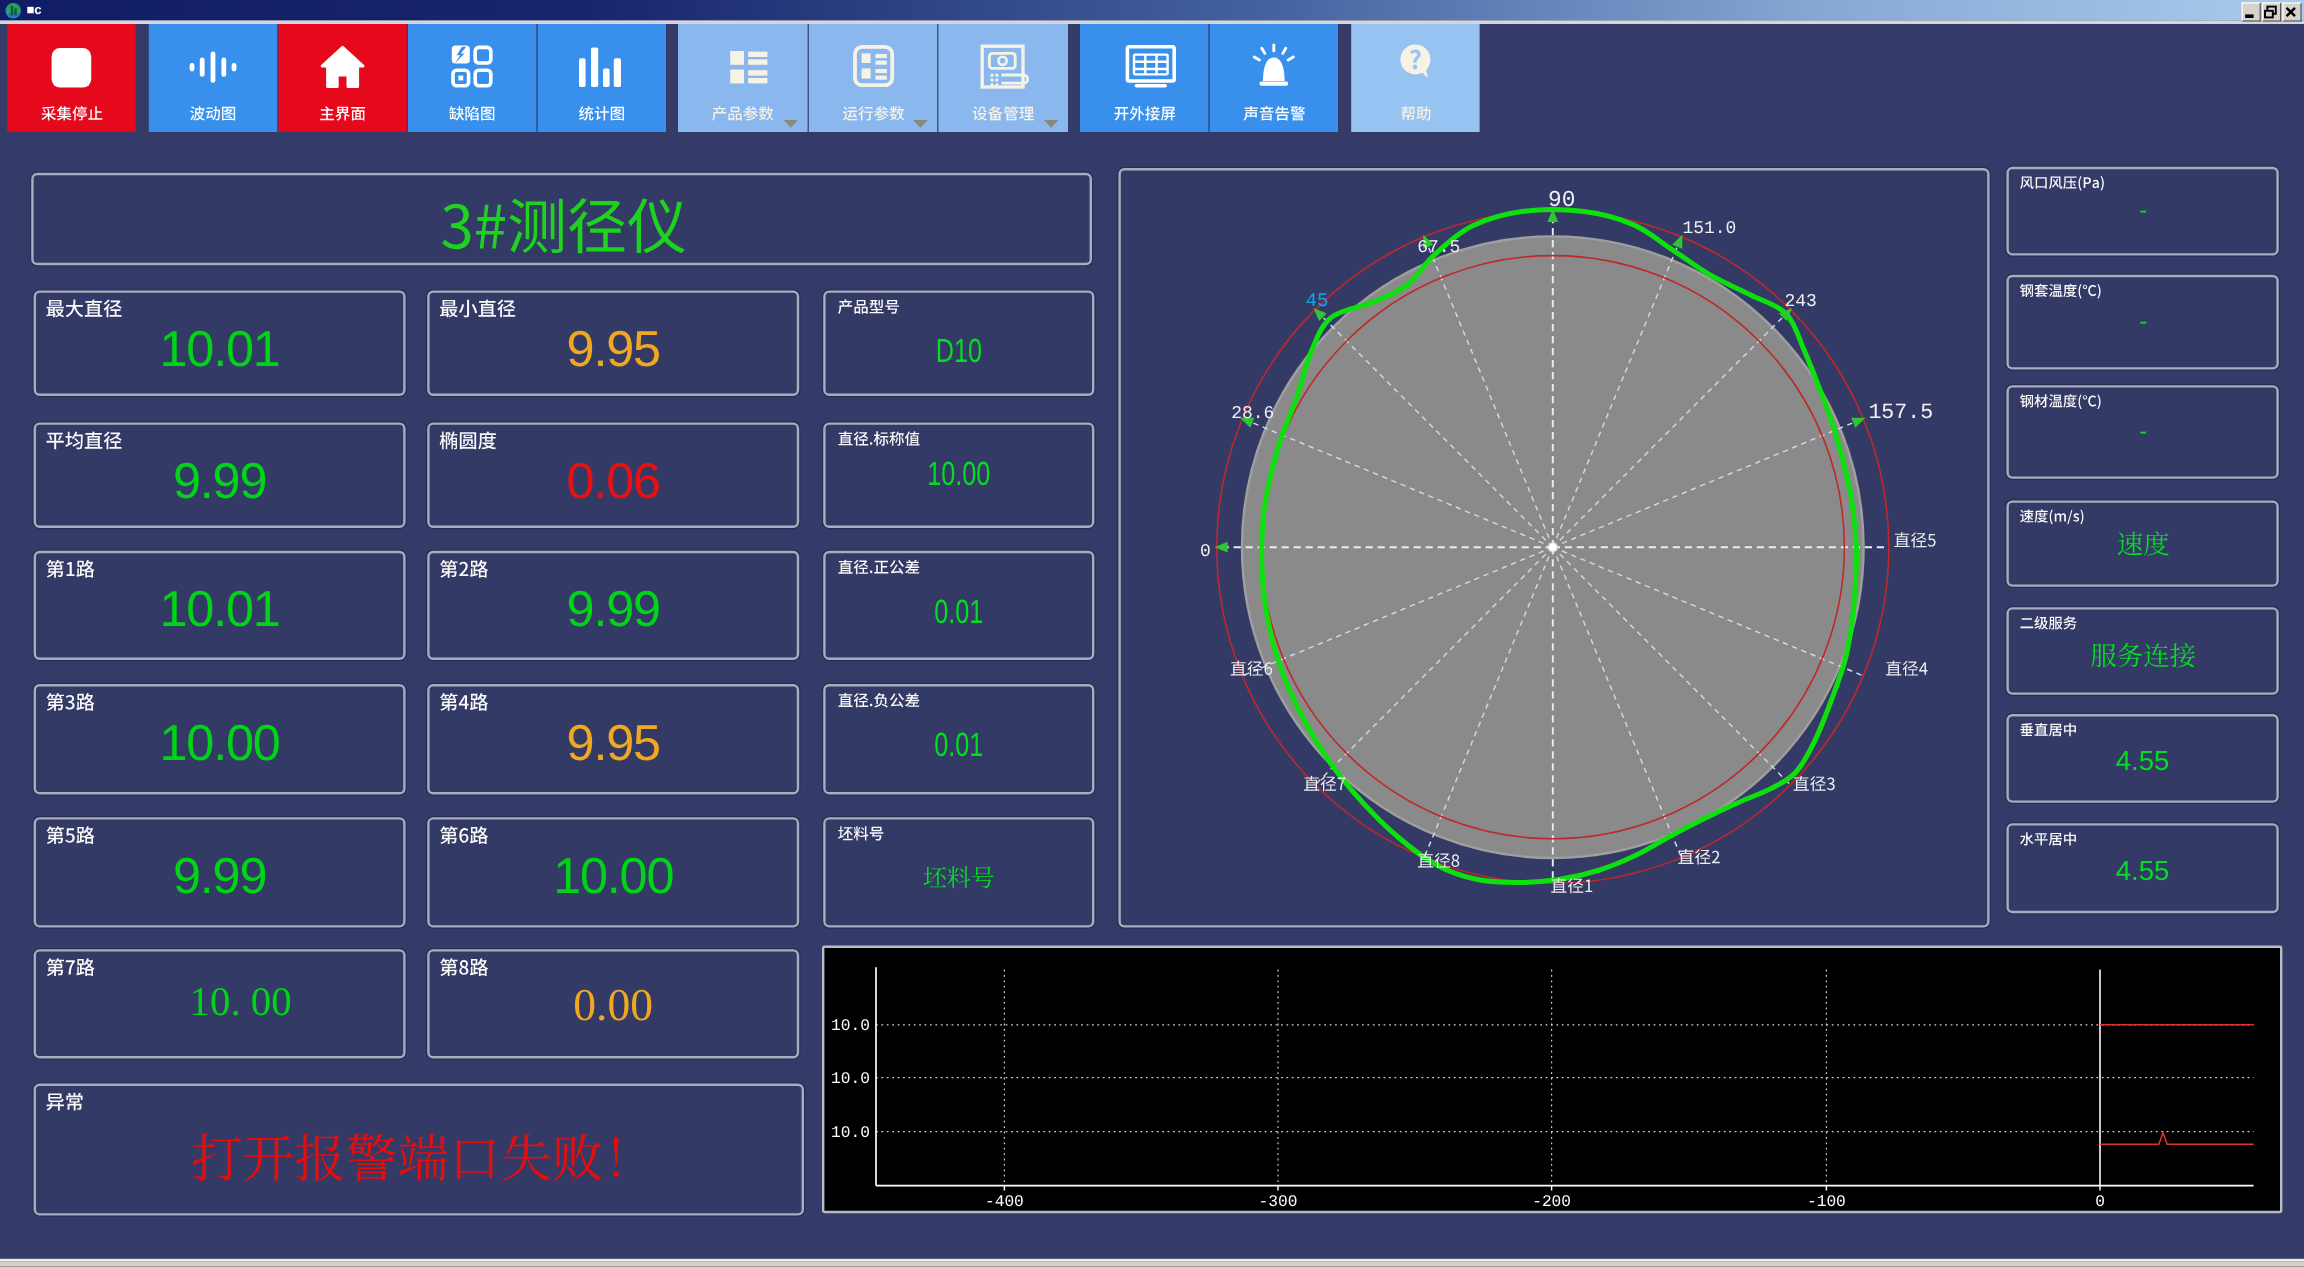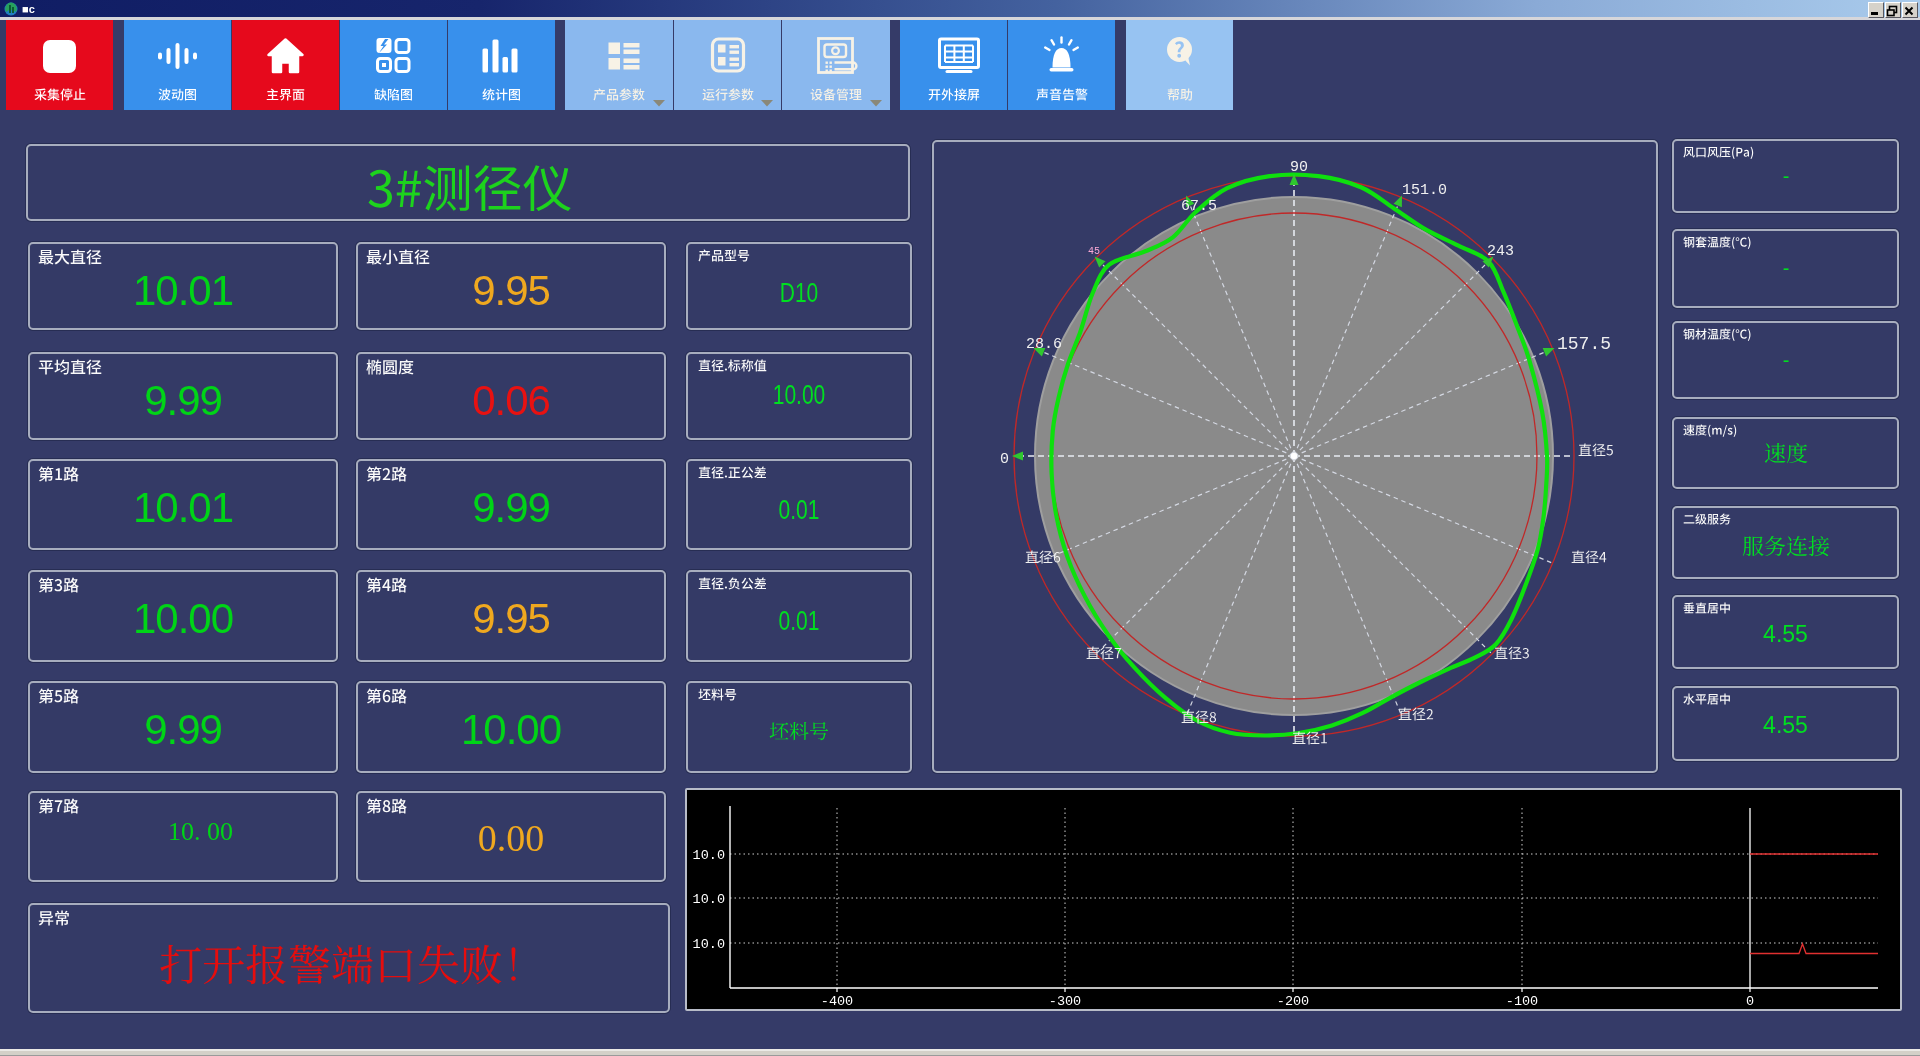--- a/index.html
+++ b/index.html
@@ -252,21 +252,21 @@
 <div class="val" style="left:28px;top:270.4px;width:310px;font-size:42px;color:#00d417">10.01</div>
 <div class="val" style="left:356px;top:270.4px;width:310px;font-size:42px;color:#efa81f">9.95</div>
 <div class="val" style="left:28px;top:380.4px;width:310px;font-size:42px;color:#00d417">9.99</div>
 <div class="val" style="left:356px;top:380.4px;width:310px;font-size:42px;color:#e81111">0.06</div>
 <div class="val" style="left:28px;top:487.4px;width:310px;font-size:42px;color:#00d417">10.01</div>
 <div class="val" style="left:356px;top:487.4px;width:310px;font-size:42px;color:#00d417">9.99</div>
 <div class="val" style="left:28px;top:598.4px;width:310px;font-size:42px;color:#00d417">10.00</div>
 <div class="val" style="left:356px;top:598.4px;width:310px;font-size:42px;color:#efa81f">9.95</div>
 <div class="val" style="left:28px;top:709.4px;width:310px;font-size:42px;color:#00d417">9.99</div>
 <div class="val" style="left:356px;top:709.4px;width:310px;font-size:42px;color:#00d417">10.00</div>
-<div class="val" style="left:28px;top:819.2px;width:345px;font-size:26px;letter-spacing:0;font-family:'Liberation Serif',serif;color:#00d417">10.&nbsp;00</div>
+<div class="val" style="left:28px;top:819.2px;width:345px;font-size:34px;letter-spacing:0;font-family:'Liberation Serif',serif;color:#00d417">10.&nbsp;00</div>
 <div class="val" style="left:356px;top:819.2px;width:310px;font-size:38px;letter-spacing:0;font-family:'Liberation Serif',serif;color:#efa81f">0.00</div>
 <div class="val" style="left:686px;top:279.3px;width:226px;font-size:28px;letter-spacing:0;transform:scaleX(.75);color:#00df20">D10</div>
 <div class="val" style="left:686px;top:381.3px;width:226px;font-size:28px;letter-spacing:0;transform:scaleX(.75);color:#00df20">10.00</div>
 <div class="val" style="left:686px;top:496.3px;width:226px;font-size:28px;letter-spacing:0;transform:scaleX(.75);color:#00df20">0.01</div>
 <div class="val" style="left:686px;top:607.3px;width:226px;font-size:28px;letter-spacing:0;transform:scaleX(.75);color:#00df20">0.01</div>
 <svg style="position:absolute;left:769.0px;top:721.4px" width="60.0" height="21.6" viewBox="0 -17.60 60.0 21.60">
     <path d="M14.4 -10.3 14.1 -10.1C15.5 -9 17.4 -7.2 18 -5.7C19.6 -4.8 20.3 -8.2 14.4 -10.3ZM6.1 0.1 6.2 0.7H18.9C19.1 0.7 19.3 0.6 19.4 0.3C18.7 -0.3 17.6 -1.2 17.6 -1.2L16.6 0.1ZM6.8 -14.8 6.9 -14.2H13.2C11.9 -11.2 9.1 -7.9 6.1 -5.8L6.3 -5.5C8.4 -6.7 10.3 -8.2 11.9 -10V-0.6H12.2C12.7 -0.6 13.2 -0.9 13.2 -1V-10.2C13.6 -10.2 13.8 -10.4 13.9 -10.5L12.8 -11C13.6 -12 14.3 -13.1 14.9 -14.2H18.8C19 -14.2 19.2 -14.3 19.3 -14.5C18.6 -15.2 17.5 -16 17.5 -16L16.5 -14.8ZM0.6 -2.4 1.5 -0.6C1.7 -0.7 1.8 -0.9 1.9 -1.2C4.7 -2.6 6.8 -3.8 8.3 -4.7L8.2 -4.9L4.8 -3.7V-10.1H7.5C7.8 -10.1 8 -10.2 8 -10.4C7.4 -11 6.5 -11.9 6.5 -11.9L5.6 -10.7H4.8V-15.3C5.3 -15.4 5.5 -15.6 5.6 -15.9L3.5 -16.1V-10.7H0.9L1 -10.1H3.5V-3.3C2.3 -2.8 1.3 -2.5 0.6 -2.4Z M27.9 -15.2C27.5 -13.6 27.1 -11.8 26.7 -10.7L27 -10.5C27.7 -11.5 28.5 -12.9 29.1 -14.1C29.6 -14.1 29.8 -14.3 29.9 -14.5ZM21.3 -15.1 21.1 -15C21.6 -13.9 22.2 -12.3 22.3 -11.1C23.4 -9.9 24.7 -12.6 21.3 -15.1ZM30.2 -10.2 30 -10C31.1 -9.4 32.3 -8.1 32.7 -7.1C34.1 -6.3 34.9 -9.3 30.2 -10.2ZM30.7 -14.9 30.5 -14.7C31.5 -14 32.7 -12.7 33 -11.7C34.4 -10.9 35.2 -13.8 30.7 -14.9ZM29.2 -3.4 29.5 -2.9 35.3 -4.1V1.5H35.5C36 1.5 36.6 1.2 36.6 1V-4.4L39.1 -4.9C39.4 -5 39.6 -5.2 39.6 -5.4C38.9 -5.9 37.8 -6.6 37.8 -6.6L37.1 -5.1L36.6 -5V-15.9C37.1 -16 37.2 -16.2 37.3 -16.5L35.3 -16.7V-4.7ZM24.7 -16.7V-9.2H20.8L20.9 -8.6H24.1C23.4 -6.1 22.3 -3.7 20.7 -1.8L21 -1.5C22.6 -2.9 23.8 -4.5 24.7 -6.4V1.6H25C25.4 1.6 26 1.2 26 1V-6.9C26.9 -6.2 28 -4.9 28.3 -3.9C29.7 -3 30.6 -6 26 -7.3V-8.6H29.4C29.7 -8.6 29.9 -8.7 29.9 -8.9C29.3 -9.5 28.3 -10.3 28.3 -10.3L27.4 -9.2H26V-15.9C26.5 -16 26.6 -16.2 26.7 -16.5Z M57.4 -9.5 56.5 -8.3H40.9L41.1 -7.7H45.9C45.6 -7 45.2 -6 44.9 -5.3C44.5 -5.2 44.2 -5 43.9 -4.9L45.4 -3.7L46 -4.4H54.9C54.6 -2.4 54 -0.6 53.4 -0.2C53.2 -0.1 53 0 52.6 0C52.1 0 50.2 -0.2 49.1 -0.3L49.1 0.1C50.1 0.2 51.1 0.4 51.4 0.6C51.7 0.9 51.8 1.2 51.8 1.6C52.8 1.6 53.6 1.3 54.1 1C55.1 0.3 55.9 -1.8 56.2 -4.2C56.7 -4.3 56.9 -4.4 57 -4.5L55.6 -5.8L54.8 -5H46.1C46.5 -5.8 47 -6.9 47.3 -7.7H58.6C58.9 -7.7 59.1 -7.8 59.2 -8C58.5 -8.7 57.4 -9.5 57.4 -9.5ZM45.7 -9.8V-10.6H54.4V-9.7H54.6C55 -9.7 55.7 -9.9 55.7 -10.1V-14.9C56.1 -15 56.4 -15.1 56.6 -15.3L54.9 -16.6L54.2 -15.7H45.8L44.4 -16.4V-9.3H44.6C45.1 -9.3 45.7 -9.7 45.7 -9.8ZM54.4 -15.1V-11.2H45.7V-15.1Z" fill="#00df20"></path>
   </svg>
 <div class="box" style="left:1672px;top:139px;width:223px;height:70px"></div>
 <svg style="position:absolute;left:1683.0px;top:146.0px" width="71.2" height="13.0" viewBox="0 -10.56 71.2 12.96">
@@ -350,23 +350,23 @@
     <g transform="translate(104.2,209.2) rotate(-157.5)">
       <path d="M3 0 L-8 4.5 L-8 -4.5 Z" fill="#2fc72f"></path>
     </g>
     <g transform="translate(83.0,316.0) rotate(-180.0)">
       <path d="M3 0 L-8 4.5 L-8 -4.5 Z" fill="#2fc72f"></path>
     </g>
     <circle cx="362" cy="316" r="3.2" fill="#fff"></circle>
   </svg>
 <div class="abs" style="left:1000px;top:452px;font-family:'Liberation Mono',monospace;font-size:15px;line-height:15px;color:#f0f0f0;letter-spacing:0">0</div>
 <div class="abs" style="left:1026px;top:337px;font-family:'Liberation Mono',monospace;font-size:15px;line-height:15px;color:#f0f0f0;letter-spacing:0">28.6</div>
-<div class="abs" style="left:1088px;top:244px;font-family:'Liberation Mono',monospace;font-size:10px;line-height:15px;color:#f9a8d4;letter-spacing:0">45</div>
+<div class="abs" style="left:1088px;top:244px;font-family:'Liberation Mono',monospace;font-size:16px;line-height:15px;color:#0ea5e9;letter-spacing:0">45</div>
 <div class="abs" style="left:1181px;top:199px;font-family:'Liberation Mono',monospace;font-size:15px;line-height:15px;color:#f0f0f0;letter-spacing:0">67.5</div>
-<div class="abs" style="left:1290px;top:160px;font-family:'Liberation Mono',monospace;font-size:15px;line-height:15px;color:#f0f0f0;letter-spacing:0">90</div>
+<div class="abs" style="left:1290px;top:160px;font-family:'Liberation Mono',monospace;font-size:19px;line-height:15px;color:#f0f0f0;letter-spacing:0">90</div>
 <div class="abs" style="left:1402px;top:183px;font-family:'Liberation Mono',monospace;font-size:15px;line-height:15px;color:#f0f0f0;letter-spacing:0">151.0</div>
 <div class="abs" style="left:1487px;top:244px;font-family:'Liberation Mono',monospace;font-size:15px;line-height:15px;color:#f0f0f0;letter-spacing:0">243</div>
 <div class="abs" style="left:1557px;top:337px;font-family:'Liberation Mono',monospace;font-size:18px;line-height:15px;color:#f0f0f0;letter-spacing:0">157.5</div>
 <svg style="position:absolute;left:1578.0px;top:442.7px" width="35.8" height="15.1" viewBox="0 -12.32 35.8 15.12">
     <path d="M2.6 -8.5V-0.4H0.6V0.6H13.4V-0.4H11.5V-8.5H7L7.2 -9.6H13V-10.5H7.4L7.6 -11.7L6.4 -11.8L6.3 -10.5H1.1V-9.6H6.1L6 -8.5ZM3.7 -5.6H10.4V-4.5H3.7ZM3.7 -6.4V-7.6H10.4V-6.4ZM3.7 -3.7H10.4V-2.4H3.7ZM3.7 -0.4V-1.6H10.4V-0.4Z M17.6 -11.7C17 -10.7 15.8 -9.6 14.7 -8.8C14.9 -8.6 15.1 -8.2 15.2 -8C16.5 -8.8 17.8 -10.1 18.6 -11.3ZM19.4 -11V-10.1H24.8C23.3 -8.2 20.7 -6.7 18.4 -5.9C18.6 -5.7 18.9 -5.3 19 -5C20.4 -5.5 21.8 -6.2 23 -7.1C24.4 -6.5 26 -5.7 26.8 -5.1L27.4 -6C26.6 -6.5 25.2 -7.2 23.9 -7.7C24.9 -8.6 25.8 -9.5 26.4 -10.6L25.7 -11.1L25.5 -11ZM19.4 -4.6V-3.7H22.5V-0.3H18.5V0.7H27.4V-0.3H23.5V-3.7H26.6V-4.6ZM17.8 -8.6C17.1 -7.2 15.7 -5.8 14.5 -4.8C14.7 -4.6 15 -4 15.1 -3.8C15.6 -4.2 16 -4.7 16.5 -5.2V1.1H17.6V-6.5C18 -7.1 18.4 -7.7 18.8 -8.3Z M31.7 0.2C33.4 0.2 35 -1.1 35 -3.3C35 -5.6 33.6 -6.6 31.9 -6.6C31.3 -6.6 30.9 -6.5 30.4 -6.2L30.7 -9.2H34.5V-10.3H29.5L29.2 -5.5L29.9 -5C30.5 -5.4 30.9 -5.6 31.6 -5.6C32.9 -5.6 33.7 -4.8 33.7 -3.3C33.7 -1.8 32.8 -0.9 31.5 -0.9C30.4 -0.9 29.6 -1.4 29 -2L28.4 -1.2C29.1 -0.5 30.1 0.2 31.7 0.2Z" fill="#f0f0f0"></path>
   </svg>
 <svg style="position:absolute;left:1571.0px;top:549.7px" width="35.8" height="15.1" viewBox="0 -12.32 35.8 15.12">
     <path d="M2.6 -8.5V-0.4H0.6V0.6H13.4V-0.4H11.5V-8.5H7L7.2 -9.6H13V-10.5H7.4L7.6 -11.7L6.4 -11.8L6.3 -10.5H1.1V-9.6H6.1L6 -8.5ZM3.7 -5.6H10.4V-4.5H3.7ZM3.7 -6.4V-7.6H10.4V-6.4ZM3.7 -3.7H10.4V-2.4H3.7ZM3.7 -0.4V-1.6H10.4V-0.4Z M17.6 -11.7C17 -10.7 15.8 -9.6 14.7 -8.8C14.9 -8.6 15.1 -8.2 15.2 -8C16.5 -8.8 17.8 -10.1 18.6 -11.3ZM19.4 -11V-10.1H24.8C23.3 -8.2 20.7 -6.7 18.4 -5.9C18.6 -5.7 18.9 -5.3 19 -5C20.4 -5.5 21.8 -6.2 23 -7.1C24.4 -6.5 26 -5.7 26.8 -5.1L27.4 -6C26.6 -6.5 25.2 -7.2 23.9 -7.7C24.9 -8.6 25.8 -9.5 26.4 -10.6L25.7 -11.1L25.5 -11ZM19.4 -4.6V-3.7H22.5V-0.3H18.5V0.7H27.4V-0.3H23.5V-3.7H26.6V-4.6ZM17.8 -8.6C17.1 -7.2 15.7 -5.8 14.5 -4.8C14.7 -4.6 15 -4 15.1 -3.8C15.6 -4.2 16 -4.7 16.5 -5.2V1.1H17.6V-6.5C18 -7.1 18.4 -7.7 18.8 -8.3Z M32.8 0H34V-2.8H35.3V-3.9H34V-10.3H32.5L28.3 -3.7V-2.8H32.8ZM32.8 -3.9H29.6L31.9 -7.4C32.2 -7.9 32.5 -8.4 32.8 -8.9H32.8C32.8 -8.3 32.8 -7.5 32.8 -7Z" fill="#f0f0f0"></path>
   </svg>
 <svg style="position:absolute;left:1494.0px;top:645.7px" width="35.8" height="15.1" viewBox="0 -12.32 35.8 15.12">

